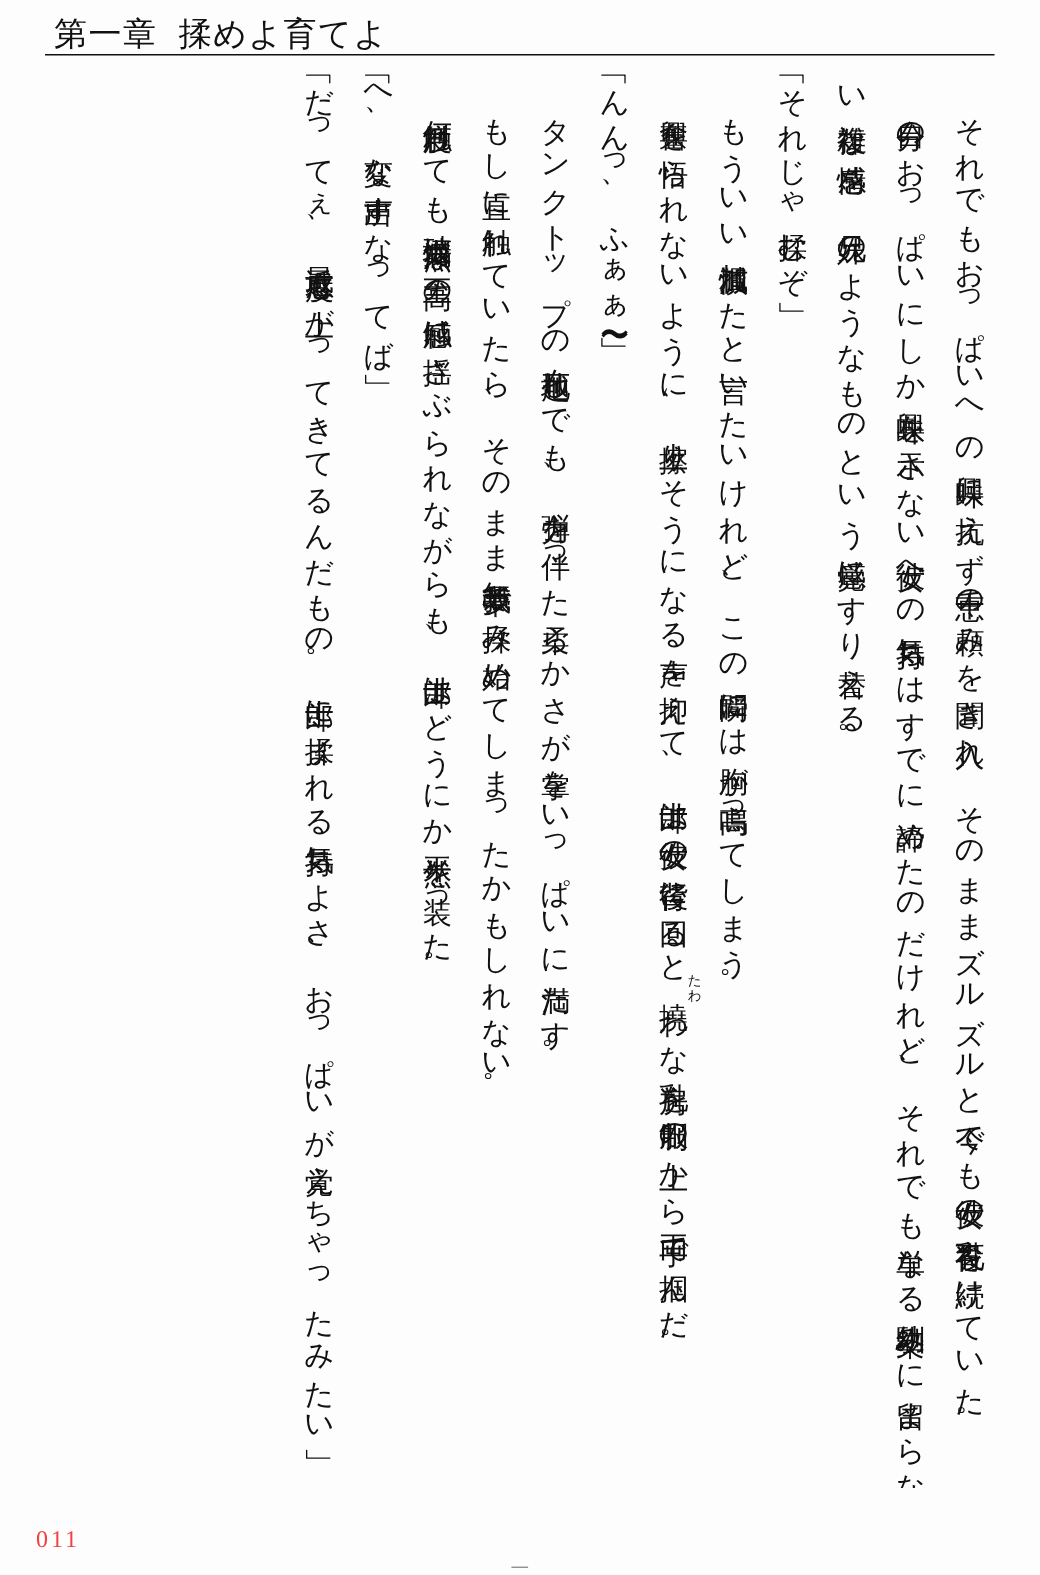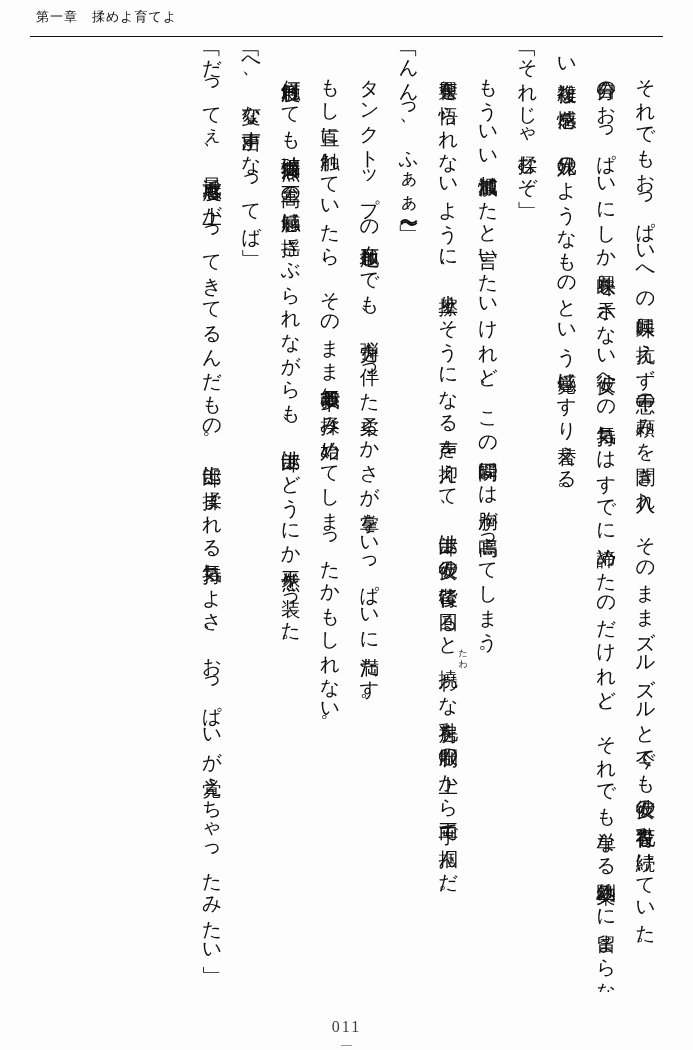--- a/index.html
+++ b/index.html
@@ -22,21 +22,21 @@
     background: #fdfdfd;
   }
 
   
   .chapter-header {
     position: absolute;
     top: 8px;
     left: 36px;
     right: 48px;
     height: 28px;
-    font-size: 13px;
+    font-size: 22px;
     letter-spacing: 1px;
     white-space: nowrap;
     color: #111;
   }
   .chapter-header .ch-num {
     margin-right: 14px;
   }
 
   .header-rule {
     position: absolute;
@@ -77,24 +77,24 @@
     font-size: 9px;
     letter-spacing: 0;
   }
 
   
   .folio {
     position: absolute;
     bottom: 14px;
     left: 0;
     right: 0;
-    text-align: center;
     font-size: 16px;
     letter-spacing: 2px;
-    color: #404040;
+    color: #ef4444;
+    padding-left: 24px;
   }
   .folio-mark {
     position: absolute;
     bottom: 0px;
     left: 0;
     right: 0;
     text-align: center;
     font-size: 11px;
     color: #444;
   }

